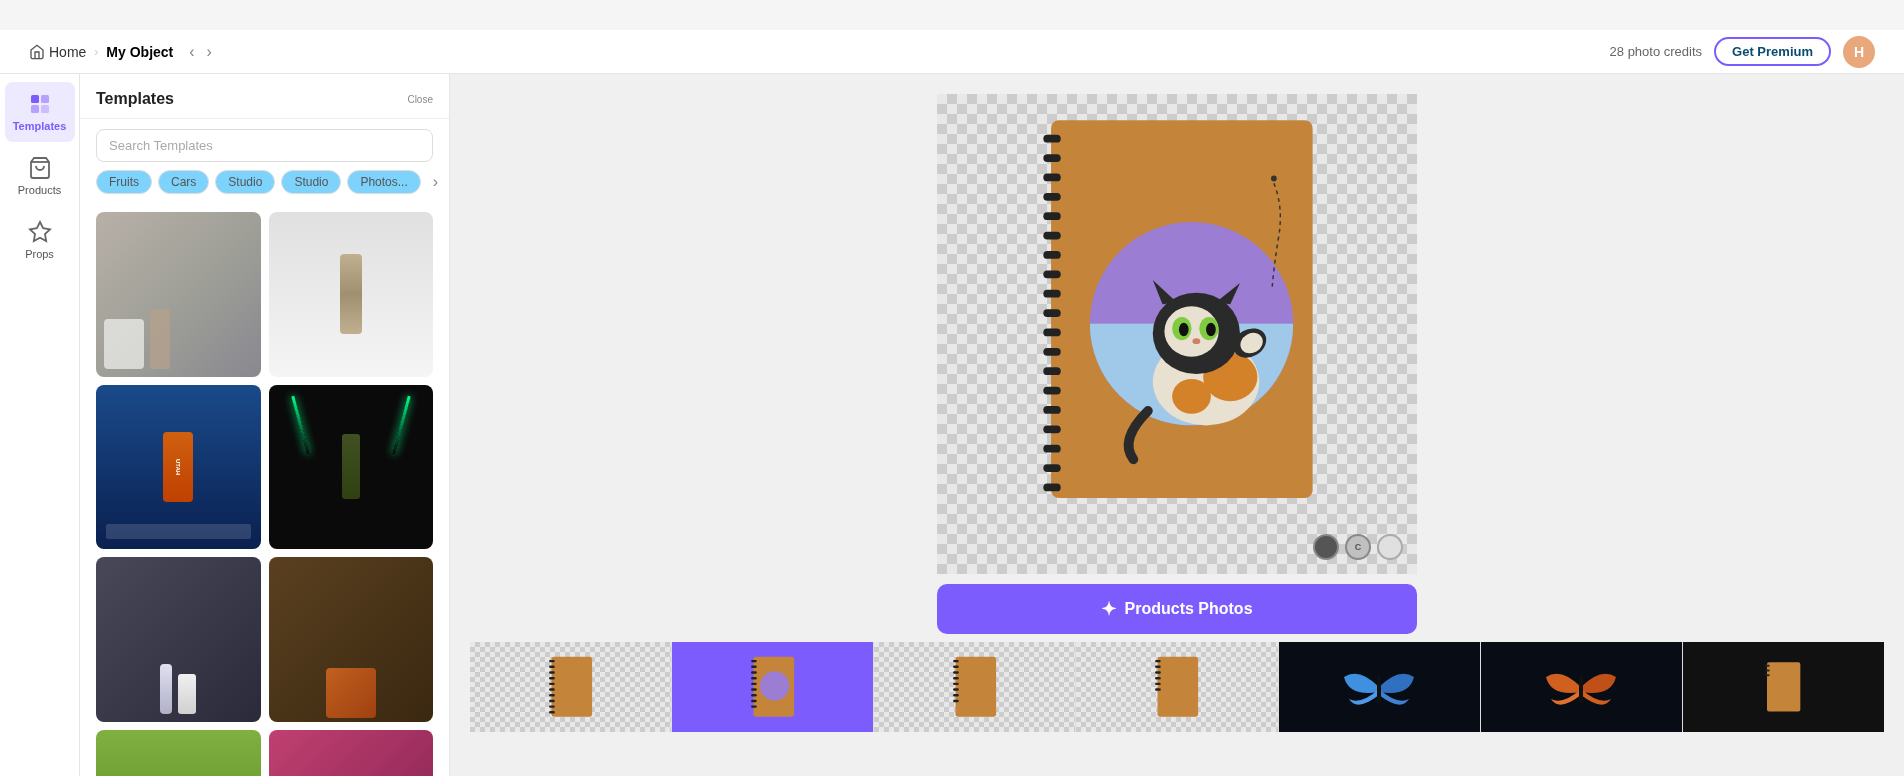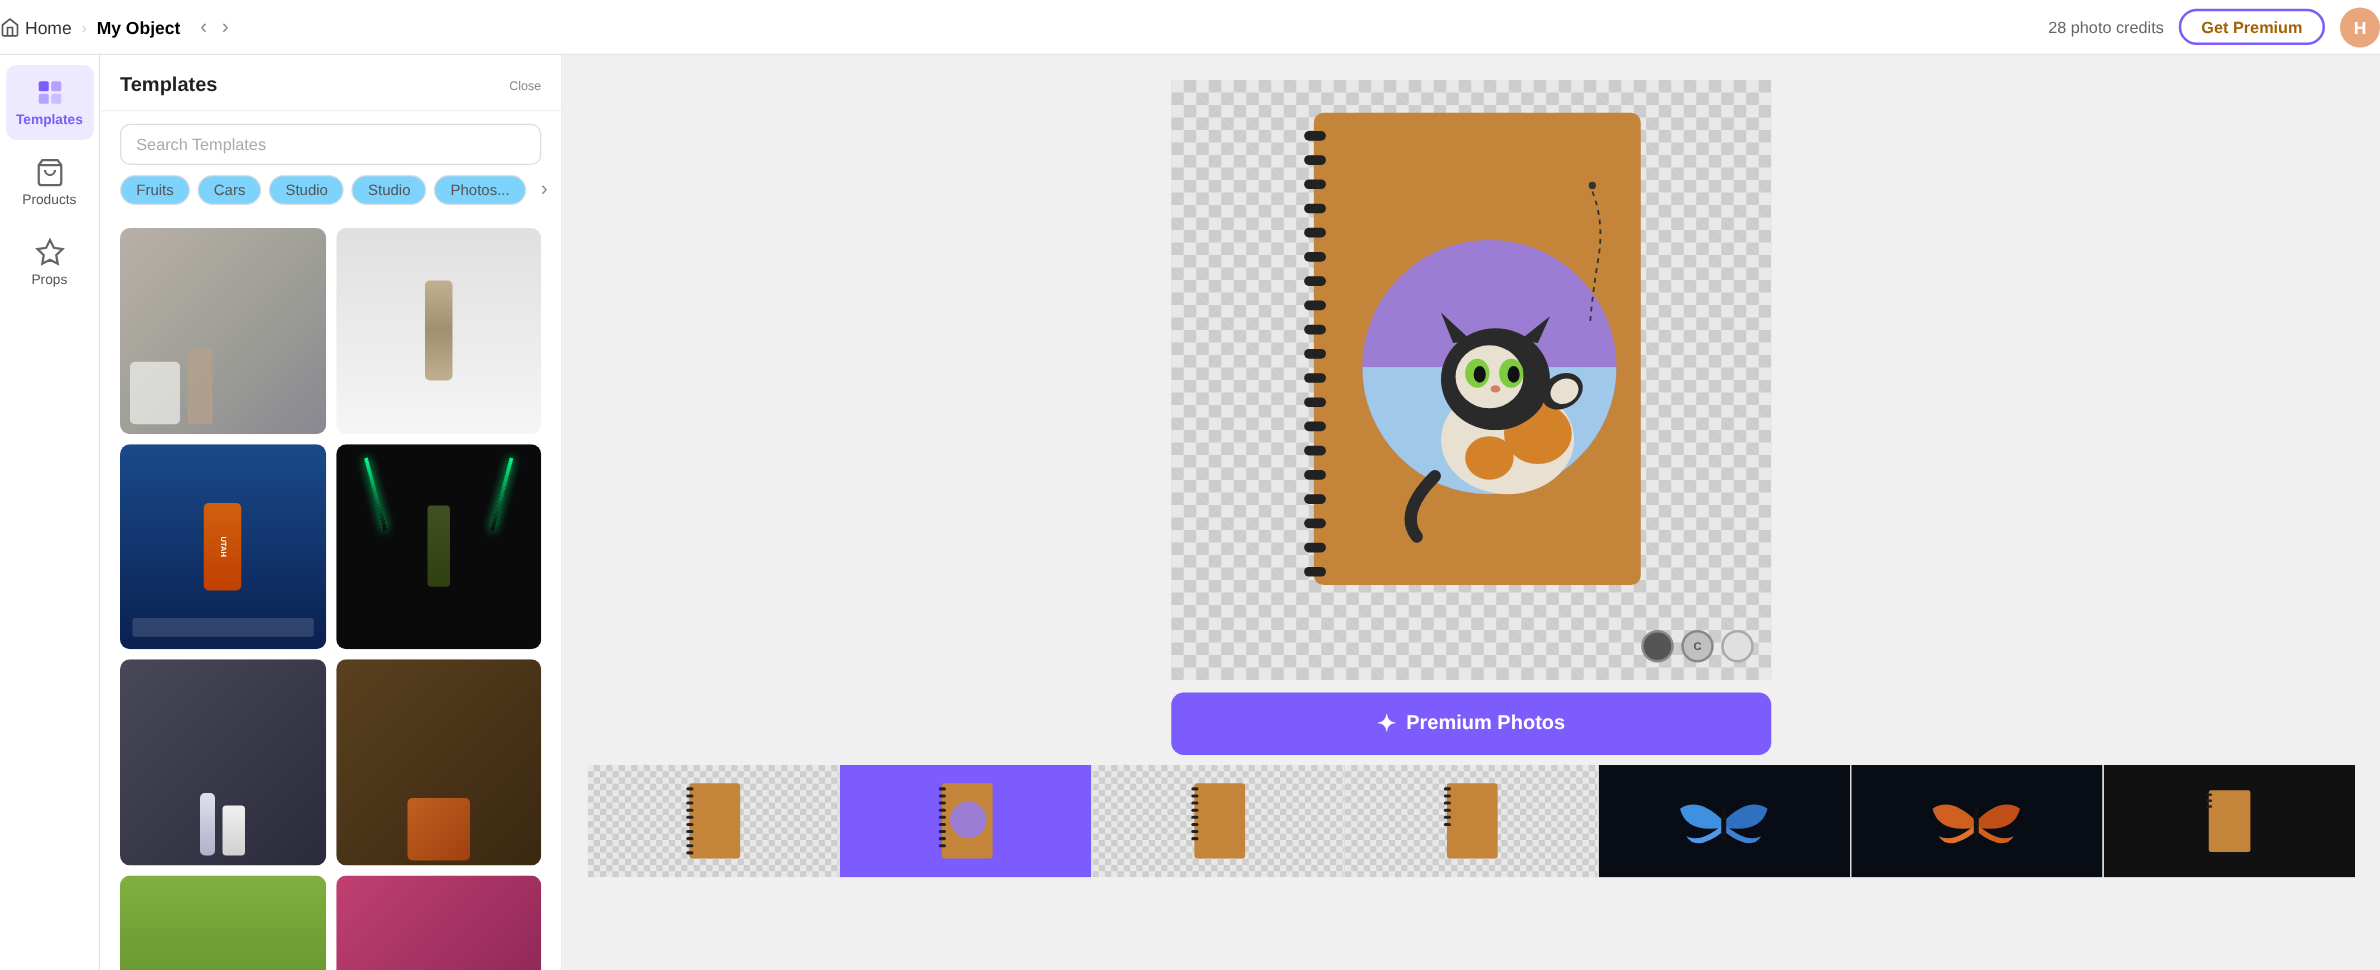--- a/index.html
+++ b/index.html
@@ -1,31 +1,31 @@
 <!DOCTYPE html>
 <html><head>
   <meta charset="utf-8">
   <style>
     * { box-sizing: border-box; margin: 0; padding: 0; }
     body { font-family: -apple-system, BlinkMacSystemFont, 'Segoe UI', sans-serif; background: #f5f5f5; width: 1904px; height: 776px; overflow: hidden; display: flex; flex-direction: column; }
 
     
     .topbar {
       display: flex; align-items: center; height: 44px; background: #fff;
-      border-bottom: 1px solid #e5e5e5; padding: 0 0; gap: 8px; flex-shrink: 0;
+      border-bottom: 1px solid #e5e5e5; padding: 0 29px; gap: 8px; flex-shrink: 0; margin-top: 30px;
     }
     .topbar-home { display: flex; align-items: center; gap: 4px; font-size: 14px; color: #333; cursor: pointer; }
     .topbar-separator { color: #ccc; font-size: 12px; }
     .topbar-object { font-size: 14px; color: #000000; font-weight: 700; }
     .topbar-nav { display: flex; gap: 4px; margin-left: 4px; }
     .topbar-nav button { background: none; border: none; cursor: pointer; color: #888; font-size: 16px; padding: 2px 4px; }
     .topbar-right { margin-left: auto; display: flex; align-items: center; gap: 12px; }
     .photo-credits { font-size: 13px; color: #666; }
     .premium-btn {
-      border: 2px solid #7c5cfc; color: #a16207; background: #fff;
+      border: 2px solid #7c5cfc; color: #0c4a6e; background: #fff;
       border-radius: 20px; padding: 5px 16px; font-size: 13px; font-weight: 600; cursor: pointer; text-align: center;
     }
     .avatar { width: 32px; height: 32px; border-radius: 50%; background: #e8a87c; display: flex; align-items: center; justify-content: center; font-size: 14px; font-weight: 700; color: #fff; }
 
     
     .main-layout { display: flex; flex: 1; overflow: hidden; }
 
     
     .icon-sidebar {
       width: 80px; background: #fff; border-right: 1px solid #e5e5e5;
@@ -328,21 +328,21 @@
 
         <div style="position:absolute;bottom:14px;right:14px;display:flex;gap:6px;align-items:center;">
           <div style="width:26px;height:26px;border-radius:50%;background:#555;border:2px solid #888;"></div>
           <div style="width:26px;height:26px;border-radius:50%;background:#c0c0c0;border:2px solid #888;display:flex;align-items:center;justify-content:center;font-size:9px;font-weight:700;color:#555;">C</div>
           <div style="width:26px;height:26px;border-radius:50%;background:#e0e0e0;border:2px solid #aaa;"></div>
         </div>
       </div>
 
       <button class="generate-btn" style="width:480px;">
         <span class="generate-star">✦</span>
-        <span>Premium Photos</span>
+        <span>Products Photos</span>
       </button>
 
       <div class="bottom-thumbs-row" style="width:100%;margin-top:8px;">
 
         <div class="bthumb" style="border-right:1px solid #ddd;">
           <div class="bthumb-nb">
             <svg viewBox="0 0 60 80" width="50" height="65">
               <rect x="6" y="2" width="50" height="74" rx="3" fill="#c4853a"></rect>
               <g fill="#222">
                   <rect x="3" y="6" width="7" height="3" rx="1.5"></rect>

